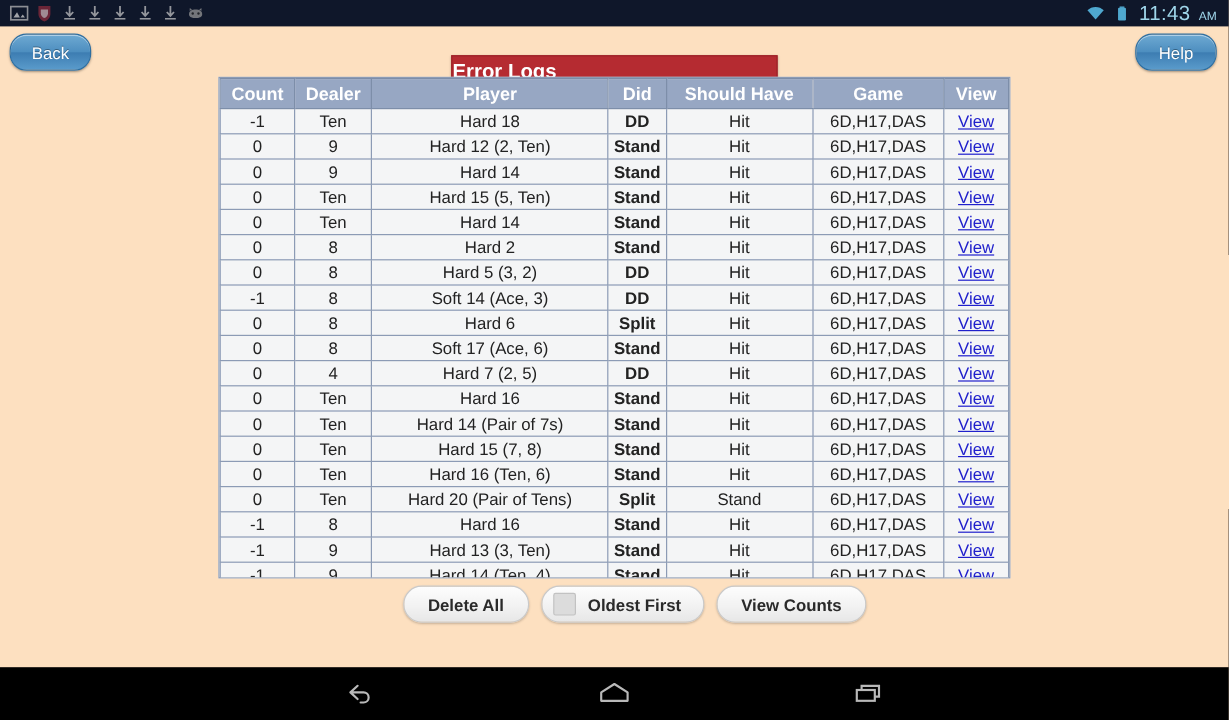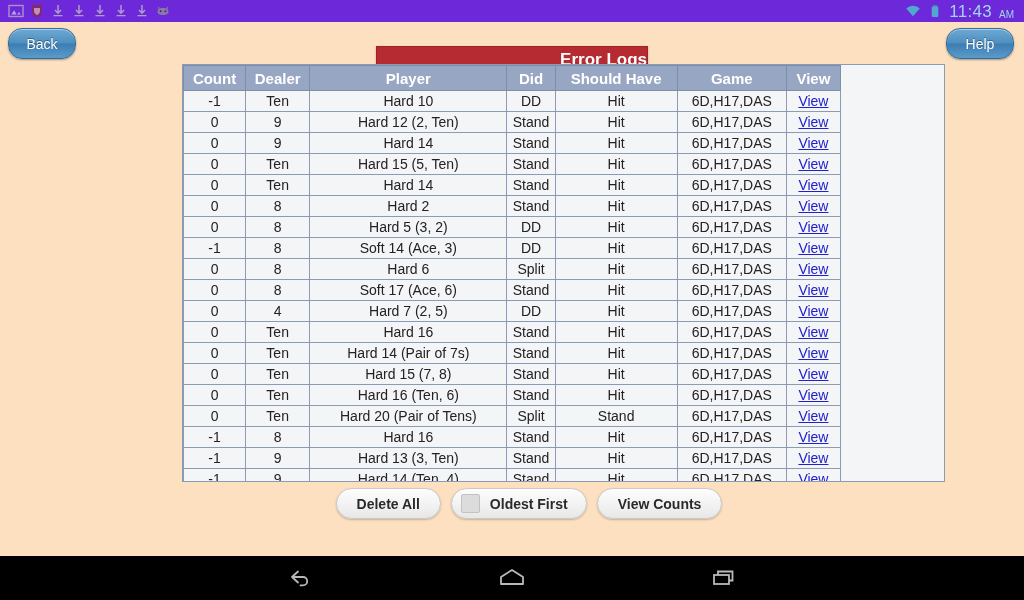--- a/index.html
+++ b/index.html
@@ -7,21 +7,21 @@
     width: 1024px; height: 600px;
     background: #000;
     font-family: "Liberation Sans", sans-serif;
     overflow: hidden;
   }
   #screen { position: relative; width: 1024px; height: 600px; background: #fde0c0; }
 
   
   .statusbar {
     position: absolute; top: 0; left: 0; width: 1024px; height: 22px;
-    background: #6d28d9; display: flex; align-items: center;
+    background: #0f172a; display: flex; align-items: center;
   }
   .sb-left { display: flex; align-items: center; gap: 5px; padding-left: 8px; }
   .sb-right { margin-left: auto; display: flex; align-items: center; gap: 6px; padding-right: 10px; }
   .sb-icon { width: 16px; height: 16px; display: block; opacity: .72; }
   .sb-clock { color: #9fd6ea; font-size: 17px; letter-spacing: .3px; line-height: 1; }
   .sb-ampm { color: #9fd6ea; font-size: 10px; margin-left: 1px; position: relative; top: 3px; text-align: center; }
 
   
   .topbar { position: absolute; top: 22px; left: 0; width: 1024px; height: 42px; }
 
@@ -35,50 +35,50 @@
     display: flex; align-items: center; justify-content: center;
     text-shadow: 0 -1px 0 rgba(0,0,0,.35);
     cursor: pointer;
   }
   #back-button { left: 8px; width: 68px; height: 31px; }
   #help-button { right: 10px; width: 68px; height: 31px; text-align: center; }
 
   .title-banner {
     position: absolute; left: 376px; top: 24px; width: 272px; height: 28px;
     background: #b52b31; border: 1px solid #9c2228;
-    display: flex; align-items: center; justify-content: flex-end;
+    display: flex; align-items: center; justify-content: flex-start;
     box-shadow: 0 1px 2px rgba(0,0,0,.25);
   }
   .title-banner span { color: #fff; font-size: 17px; font-weight: bold; }
 
   
   .table-wrap {
     position: absolute; left: 182px; top: 64px;
-    width: 763px; height: 418px;
+    width: 660px; height: 418px;
     overflow: hidden;
     border: 1px solid #8c9bb5;
     background: #f4f5f6;
   }
   table.errlog { border-collapse: collapse; width: 658px; table-layout: fixed; }
   table.errlog th, table.errlog td {
     border: 1px solid #8c9bb5;
     font-size: 14px; color: #222;
     text-align: center; height: 21px; line-height: 19px;
     white-space: nowrap; overflow: hidden;
   }
   table.errlog th {
     background: #97a7c3; color: #fff; font-weight: bold; font-size: 15px;
     height: 25px; line-height: 23px;
     border-color: #7d8ea9;
   }
   table.errlog td { background: #f4f5f6; }
   .c-count { width: 62px; }
   .c-dealer { width: 64px; }
   .c-player { width: 197px; }
-  .c-did { width: 48px; }
+  .c-did { width: 48px; font-weight: bold; }
   .c-should { width: 122px; }
   .c-game { width: 109px; }
   .c-view { width: 54px; }
   a.viewlink { color: #2020cc; text-decoration: underline; cursor: pointer; font-size: 14px; }
 
   
   .bottombar {
     position: absolute; left: 17px; top: 484px; width: 1024px; height: 60px;
     display: flex; align-items: flex-start; justify-content: center; gap: 10px;
     padding-top: 4px;
@@ -183,21 +183,21 @@
           <th class="c-did">Did</th>
           <th class="c-should">Should Have</th>
           <th class="c-game">Game</th>
           <th class="c-view">View</th>
         </tr>
       </thead>
       <tbody id="table-body">
           <tr>
             <td class="c-count">-1</td>
             <td class="c-dealer">Ten</td>
-            <td class="c-player">Hard 10</td>
+            <td class="c-player">Hard 18</td>
             <td class="c-did">DD</td>
             <td class="c-should">Hit</td>
             <td class="c-game">6D,H17,DAS</td>
             <td class="c-view"><a class="viewlink" style="color: rgb(32, 32, 204);">View</a></td>
           </tr>
           <tr>
             <td class="c-count">0</td>
             <td class="c-dealer">9</td>
             <td class="c-player">Hard 12 (2, Ten)</td>
             <td class="c-did">Stand</td>

